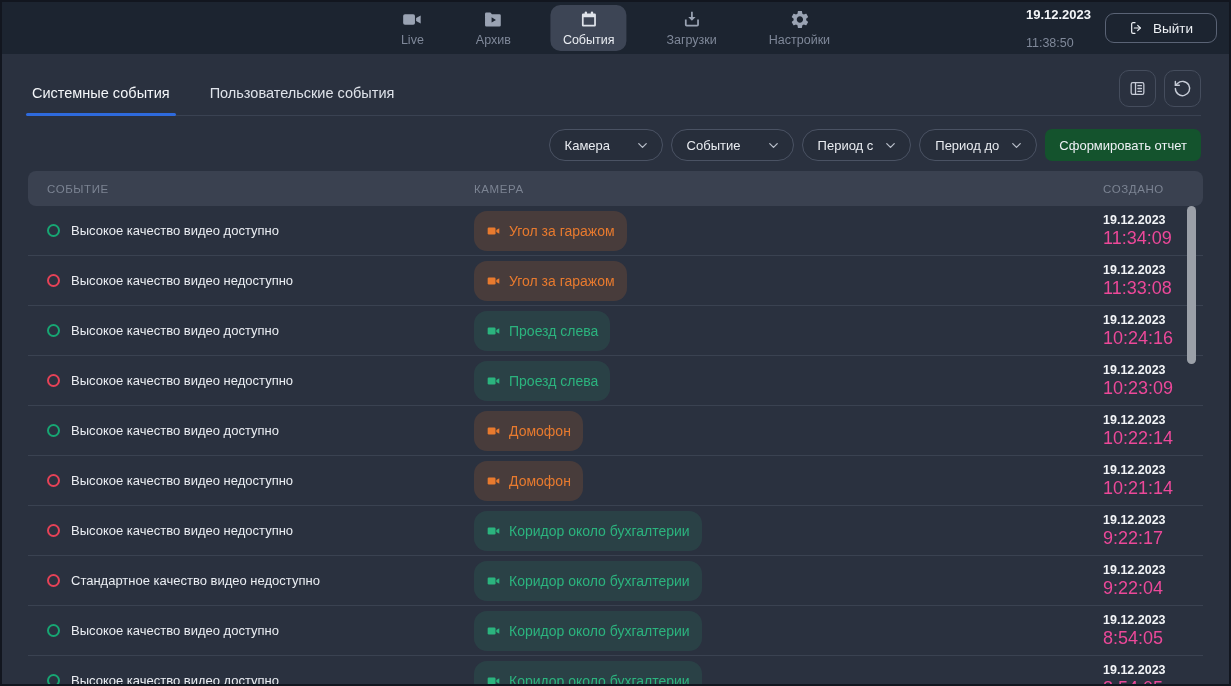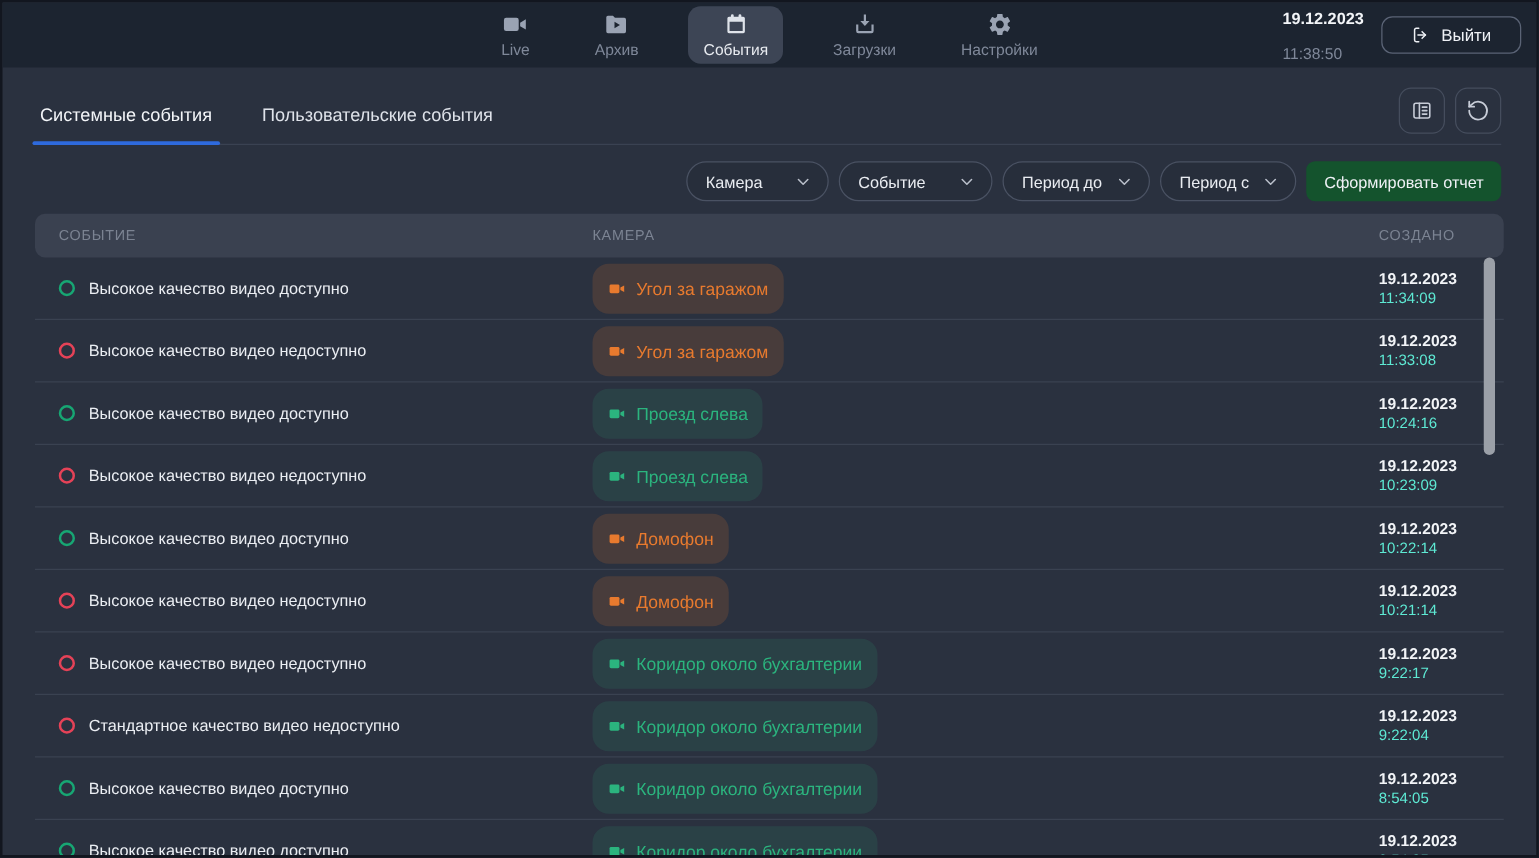--- a/index.html
+++ b/index.html
@@ -61,21 +61,21 @@
   .status-ring{width:9px;height:9px;border-radius:50%;border:2.5px solid #888;flex:none;box-sizing:content-box;}
   .status-ring[data-status="ok"]{border-color:#17a673;}
   .status-ring[data-status="error"]{border-color:#e54257;}
   .event-text{font-size:13px;color:#ebeef3;}
   .badge{display:inline-flex;align-items:center;gap:8px;height:40px;border-radius:13px;padding:0 12px;font-size:14px;}
   .badge svg{width:15px;height:14px;flex:none;}
   .badge[data-color="orange"]{color:#e87a2e;background:rgba(230,121,46,.16);}
   .badge[data-color="green"]{color:#2bb47e;background:rgba(43,180,126,.13);}
   .cell-created{text-align:left;}
   .created-date{font-size:12.5px;font-weight:700;color:#f2f4f7;}
-  .created-time{font-size:12px;color:#5eead4;margin-top:1px;}
+  .created-time{font-size:18px;color:#ec4899;margin-top:1px;}
 
   .scroll-thumb{position:absolute;right:33px;top:204px;width:9px;height:158px;border-radius:4.5px;
                 background:#9ba0a8;cursor:pointer;}
 </style>
 </head>
 <body>
 
 <div class="screen">
 
   <header class="topbar">
@@ -172,27 +172,27 @@
           <path d="M6 9l6 6 6-6"></path>
         </svg>
     </div>
     <div class="select-pill">
       <span>Событие</span>
       <svg viewBox="0 0 24 24" fill="none" stroke="currentColor" stroke-width="2" stroke-linecap="round" stroke-linejoin="round">
           <path d="M6 9l6 6 6-6"></path>
         </svg>
     </div>
     <div class="select-pill">
-      <span>Период до</span>
+      <span>Период с</span>
       <svg viewBox="0 0 24 24" fill="none" stroke="currentColor" stroke-width="2" stroke-linecap="round" stroke-linejoin="round">
           <path d="M6 9l6 6 6-6"></path>
         </svg>
     </div>
     <div class="select-pill">
-      <span>Период с</span>
+      <span>Период до</span>
       <svg viewBox="0 0 24 24" fill="none" stroke="currentColor" stroke-width="2" stroke-linecap="round" stroke-linejoin="round">
           <path d="M6 9l6 6 6-6"></path>
         </svg>
     </div>
     <button class="report-btn">Сформировать отчет</button>
   </div>
 
   <div class="table">
     <div class="table-header">
       <div class="th-event">СОБЫТИЕ</div>

